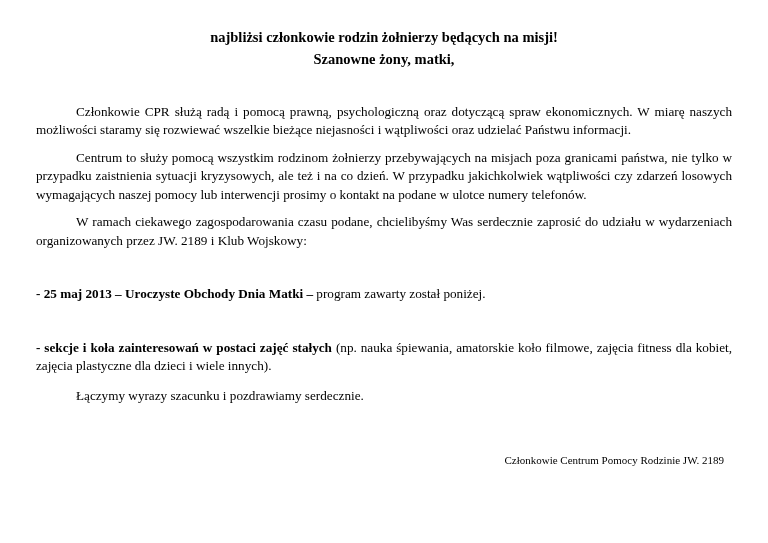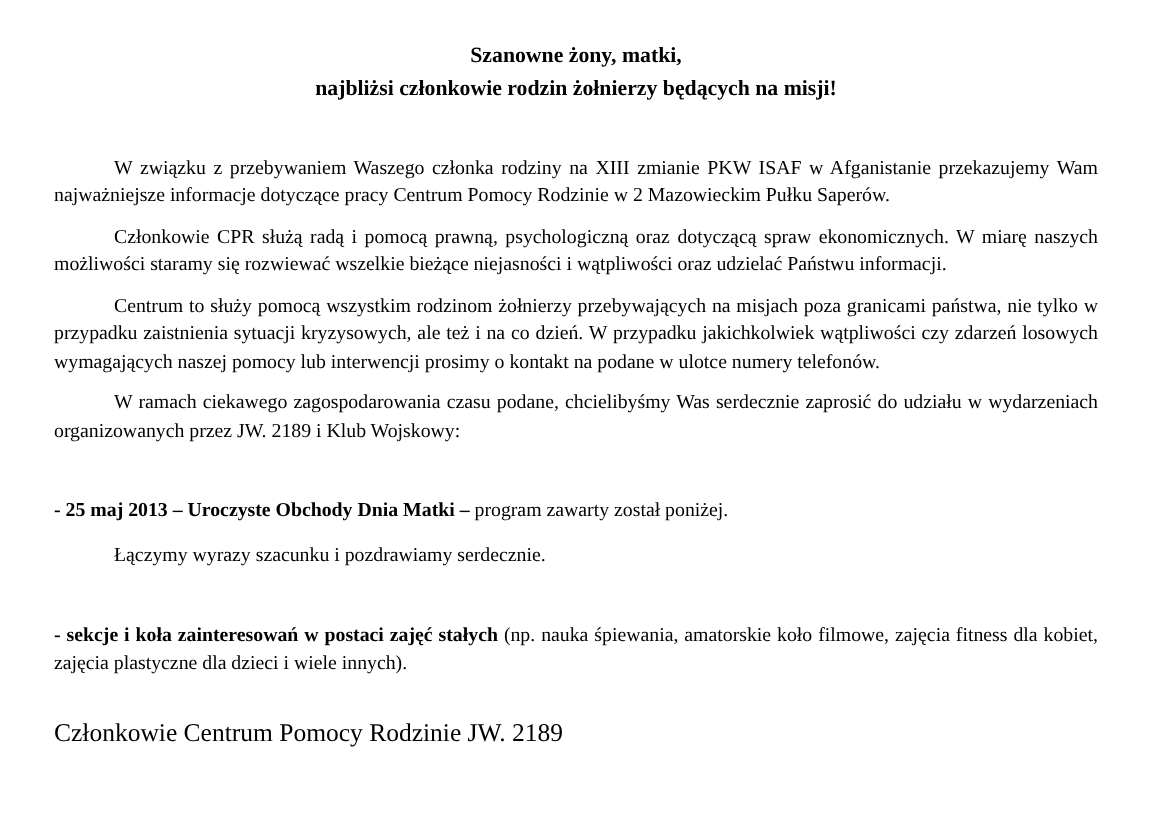--- a/index.html
+++ b/index.html
@@ -44,50 +44,49 @@
   p.tight {
     margin-bottom: 11px;
     margin-top: 35px;
   }
   .u {
   }
   .b {
     font-weight: bold;
   }
   .signature {
-    margin-top: 28px;
-    text-align: left;
-    font-size: 17px;
+    margin-top: 49px;
+    text-align: right;
+    font-size: 11px;
     padding-right: 8px;
   }
   .spacer-top {
     height: 14px;
   }
 </style>
 </head>
 <body>
 
 <div class="page">
 
   <div class="title-block">
+    <span class="title-line">najbliżsi członkowie rodzin żołnierzy będących na misji!</span>
     <span class="title-line">Szanowne żony, matki,</span>
-    <span class="title-line">najbliżsi członkowie rodzin żołnierzy będących na misji!</span>
   </div>
 
   <div class="spacer-top"></div>
 
-  <p class="body-par indented">W związku z przebywaniem Waszego członka rodziny na XIII zmianie PKW ISAF w Afganistanie przekazujemy Wam najważniejsze informacje dotyczące pracy Centrum Pomocy Rodzinie w  2 Mazowieckim Pułku Saperów.</p>
 
   <p class="body-par indented">Członkowie CPR służą radą i pomocą prawną, psychologiczną oraz dotyczącą spraw ekonomicznych. W miarę naszych możliwości staramy się rozwiewać wszelkie bieżące niejasności i wątpliwości oraz udzielać Państwu informacji.</p>
 
   <p class="body-par indented">Centrum to służy pomocą wszystkim rodzinom żołnierzy przebywających na misjach poza granicami państwa, nie tylko w przypadku zaistnienia sytuacji kryzysowych, ale też i na co dzień. W przypadku jakichkolwiek wątpliwości czy zdarzeń losowych wymagających naszej pomocy lub interwencji prosimy o kontakt na podane w ulotce numery telefonów.</p>
 
   <p class="body-par indented"><span>W ramach ciekawego zagospodarowania czasu podane, chcielibyśmy </span><span class="u">Was serdecznie zaprosić do udziału w wydarzeniach</span><span> organizowanych przez JW. 2189 i Klub Wojskowy:</span></p>
 
   <p class="body-par tight"><span class="b">- 25 maj 2013 – Uroczyste Obchody Dnia Matki –</span><span> program zawarty został poniżej.</span></p>
 
+  <p class="body-par tight"><span class="b">- sekcje i koła zainteresowań w postaci zajęć stałych</span><span> (np. nauka śpiewania, amatorskie koło filmowe, zajęcia fitness dla kobiet, zajęcia plastyczne dla dzieci i wiele innych).</span></p>
+
   <p class="body-par indented">Łączymy wyrazy szacunku i pozdrawiamy serdecznie.</p>
-
-  <p class="body-par tight"><span class="b">- sekcje i koła zainteresowań w postaci zajęć stałych</span><span> (np. nauka śpiewania, amatorskie koło filmowe, zajęcia fitness dla kobiet, zajęcia plastyczne dla dzieci i wiele innych).</span></p>
 
   <div class="signature">Członkowie Centrum Pomocy Rodzinie JW. 2189</div>
 
 </div>
 
 </body></html>

